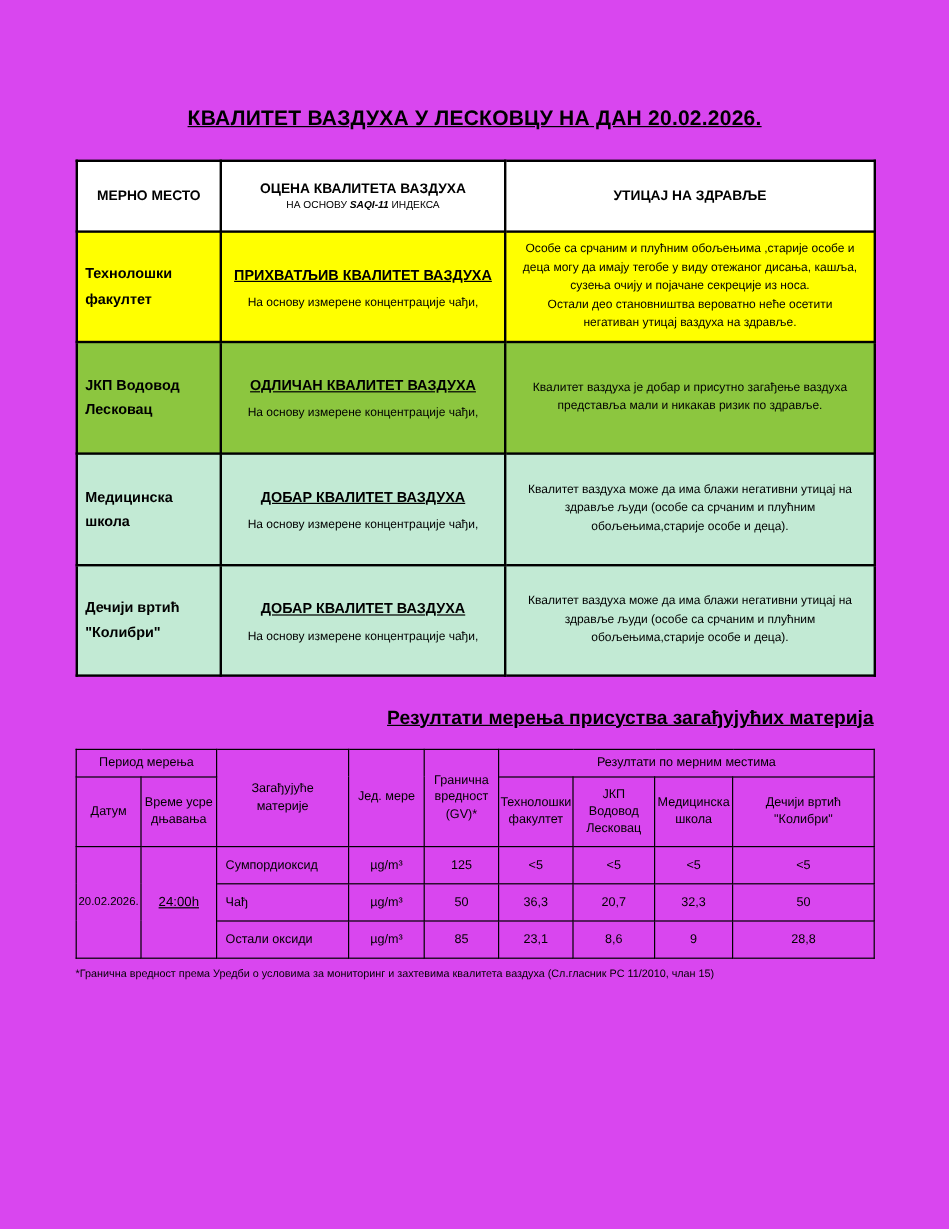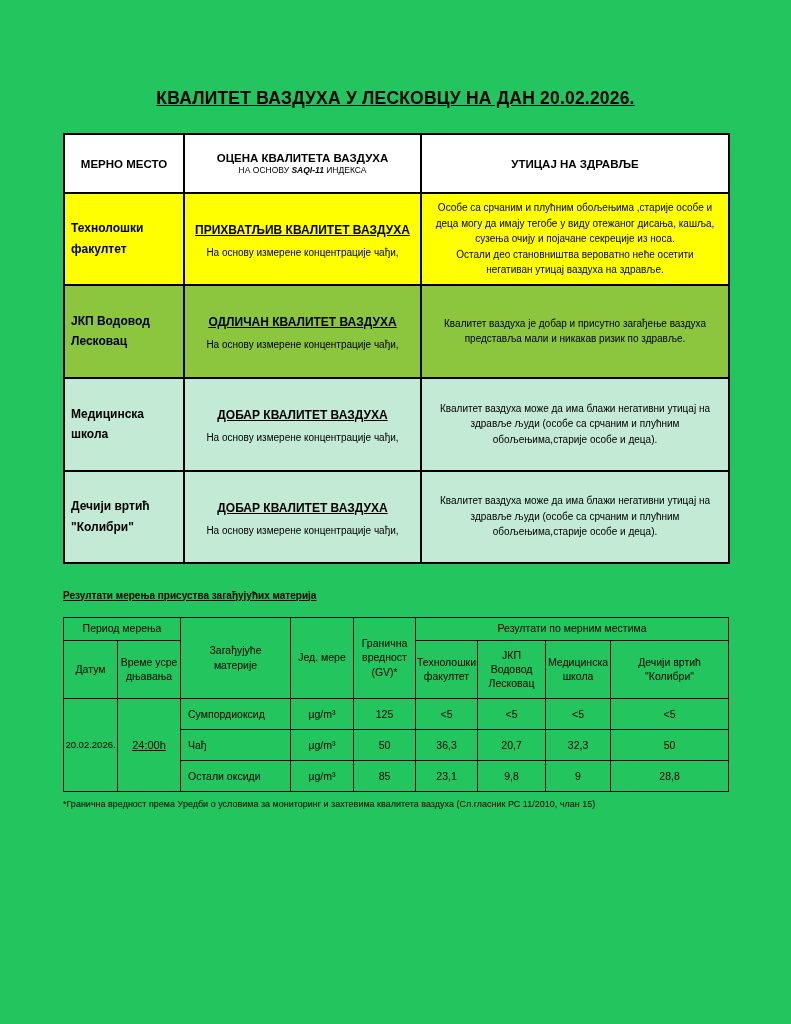--- a/index.html
+++ b/index.html
@@ -1,19 +1,19 @@
 <!DOCTYPE html>
 <html><head>
 <meta charset="utf-8">
 <style>
   * { margin: 0; padding: 0; box-sizing: border-box; }
   html, body { background: #e8e8e8; }
   body { font-family: "Liberation Sans", "DejaVu Sans", sans-serif; color: #000; }
   .page {
-    width: 791px; height: 1024px; background: #22c55e; margin: 0 auto;
+    width: 791px; height: 1024px; background: #d946ef; margin: 0 auto;
     position: relative; overflow: hidden;
   }
   .content { padding: 88px 63px 0 63px; }
 
   .doc-title {
     text-align: center; font-size: 17.5px; font-weight: bold;
     text-decoration: underline; letter-spacing: 0.2px; margin-bottom: 24px;
   }
 
   table { border-collapse: collapse; width: 665px; table-layout: fixed; }
@@ -40,21 +40,21 @@
     display: inline-block;
   }
   .qt-basis { font-size: 10px; margin-top: 9px; }
   .qt-impact {
     vertical-align: middle; text-align: center; font-size: 10px;
     line-height: 1.55; padding: 6px 12px;
   }
 
   
   .results-title {
-    text-align: left; font-size: 10px; font-weight: bold;
+    text-align: right; font-size: 16px; font-weight: bold;
     text-decoration: underline; margin-top: 26px; margin-bottom: 16px;
   }
   .results-table td, .results-table th { border: 1.5px solid #000; font-weight: normal; }
   .rt-h { text-align: center; vertical-align: middle; font-size: 10.5px; line-height: 1.35; }
   .rt-row-a { height: 23px; }
   .rt-row-b { height: 58px; }
   .rt-break { word-break: break-all; }
   .rt-data { height: 31px; }
   .rt-date, .rt-time { text-align: center; vertical-align: middle; font-size: 9.5px; margin-top: 28px; }
   .rt-time { font-size: 11px; text-decoration: underline; }
@@ -191,21 +191,21 @@
         <td class="rt-val">36,3</td>
         <td class="rt-val">20,7</td>
         <td class="rt-val">32,3</td>
         <td class="rt-val">50</td>
       </tr>
       <tr class="rt-data">
         <td class="rt-pollutant">Остали оксиди</td>
         <td class="rt-val">µg/m³</td>
         <td class="rt-val">85</td>
         <td class="rt-val">23,1</td>
-        <td class="rt-val">9,8</td>
+        <td class="rt-val">8,6</td>
         <td class="rt-val">9</td>
         <td class="rt-val">28,8</td>
       </tr>
     </tbody>
       </table>
 
     <p class="footnote">*Гранична вредност према Уредби о условима за мониторинг и захтевима квалитета ваздуха (Сл.гласник РС 11/2010, члан 15)</p>
 
   </div>
 </div>

